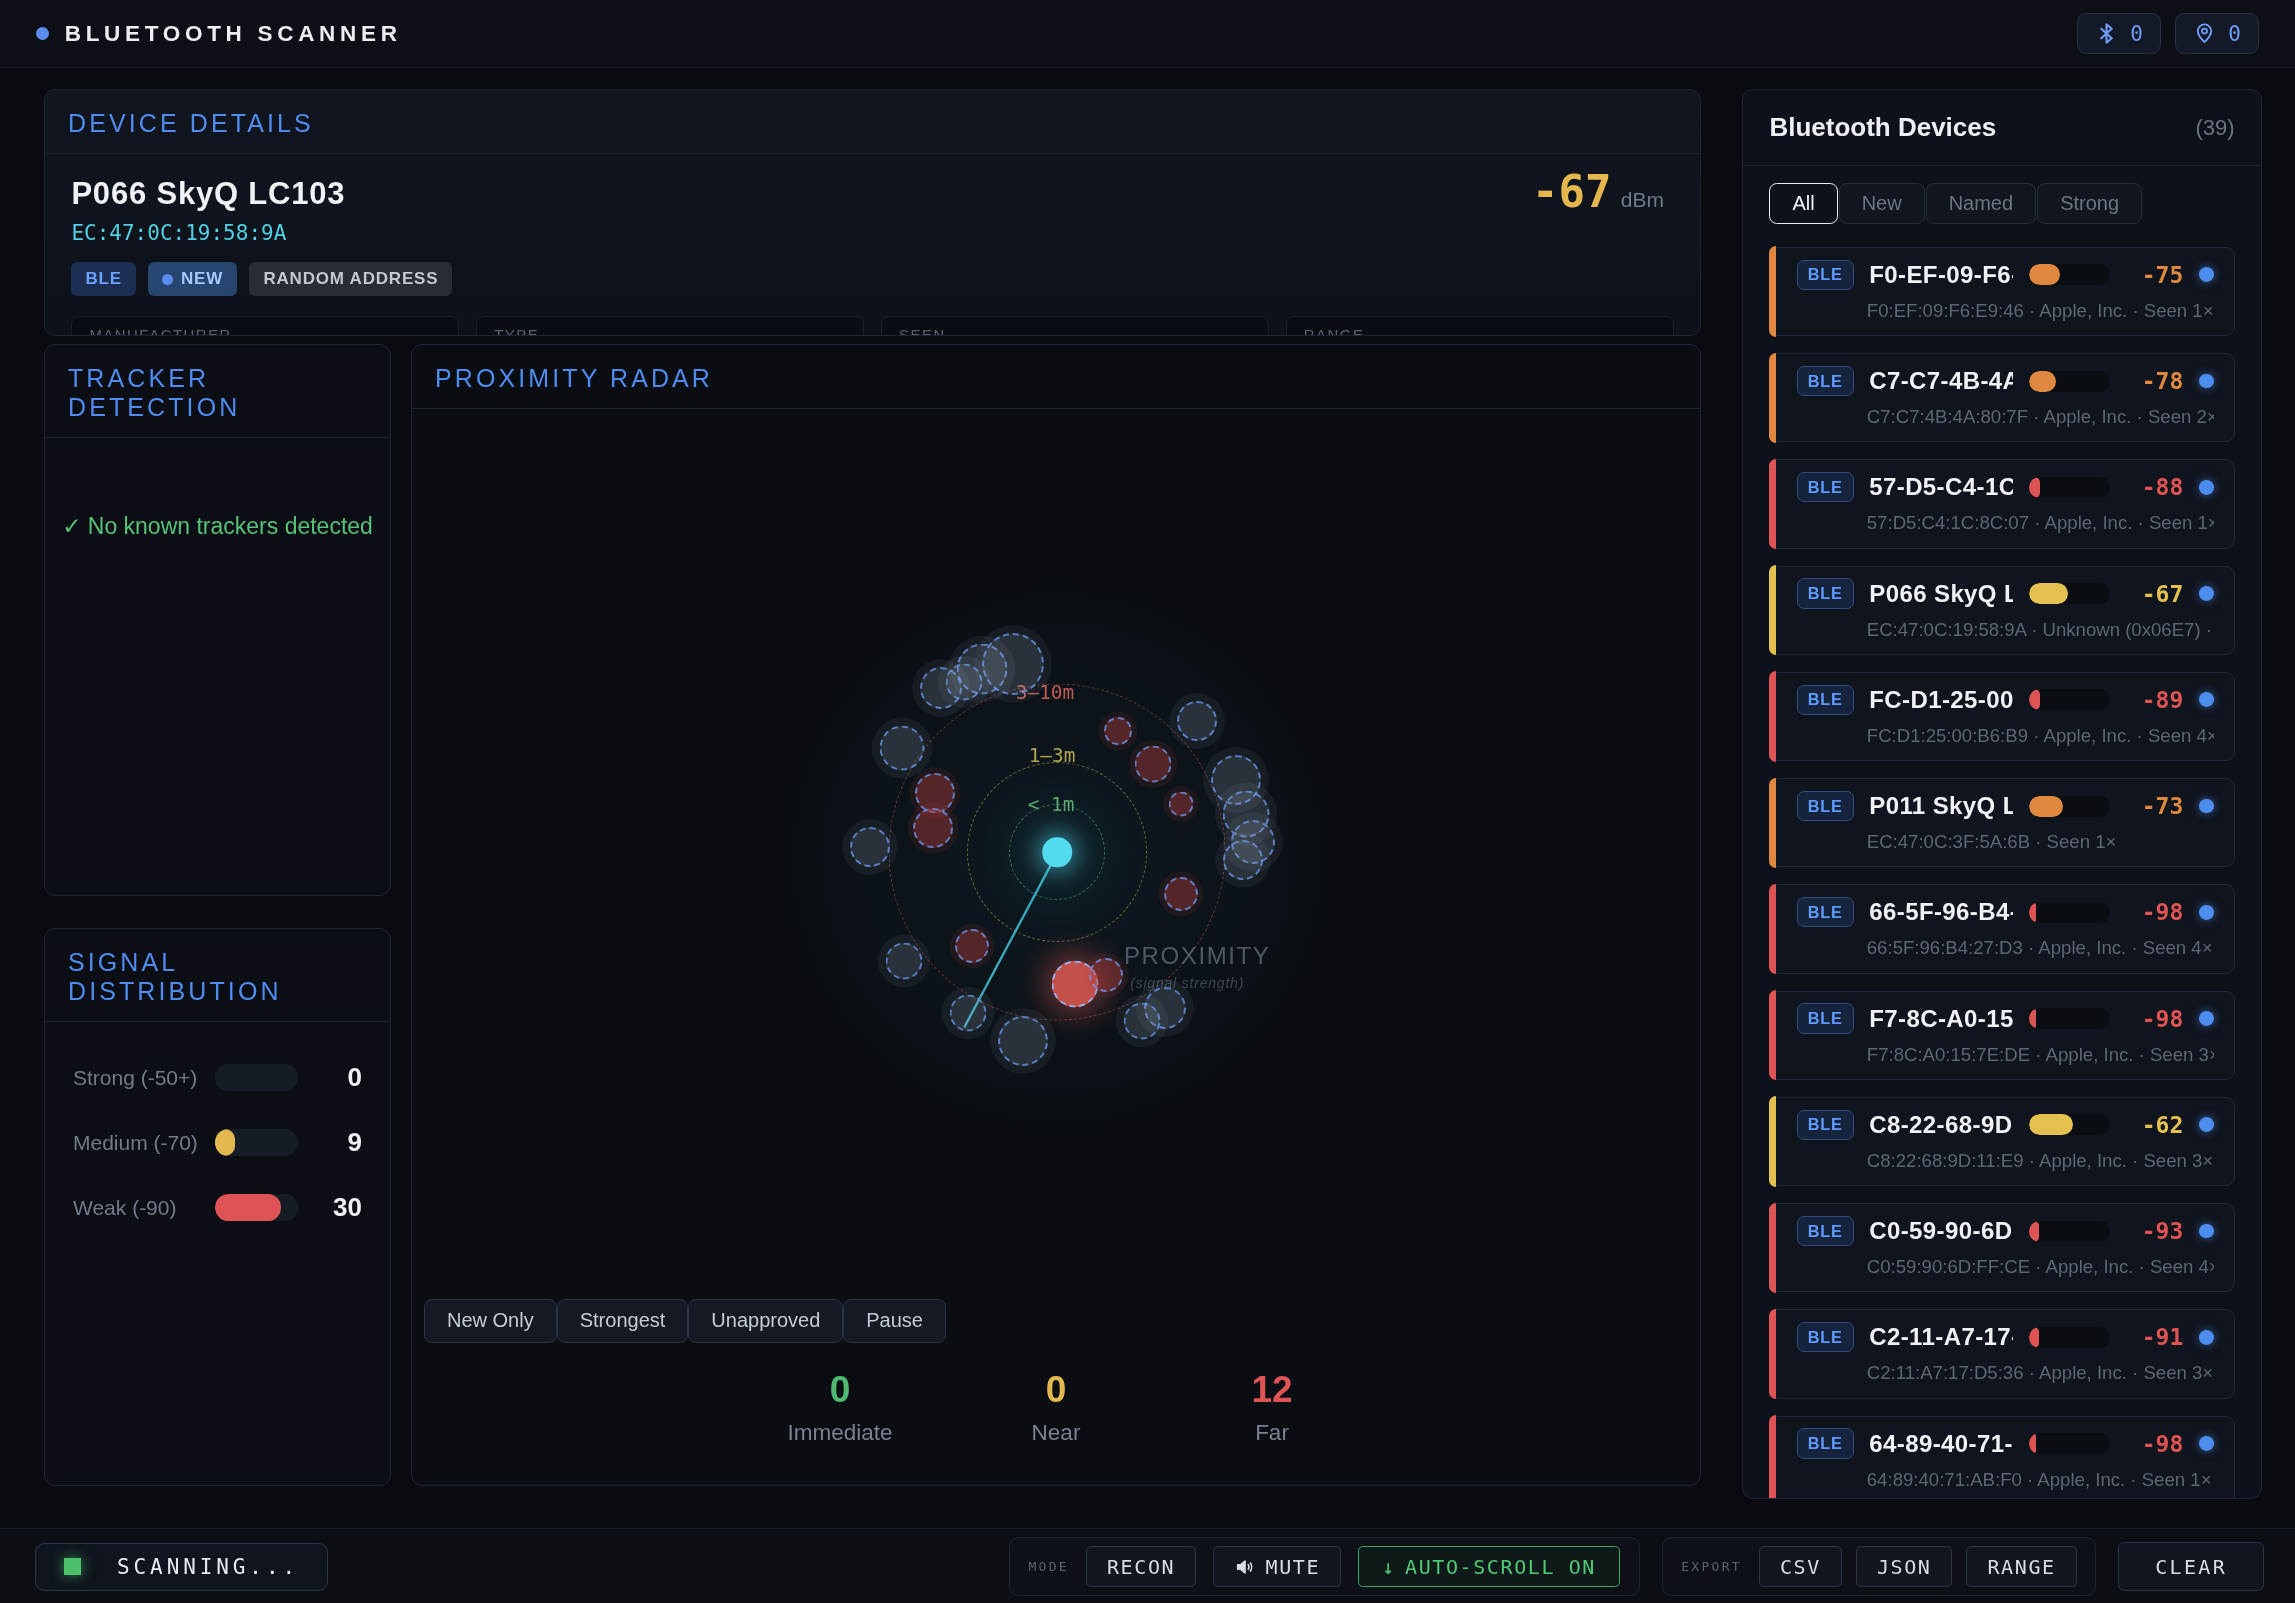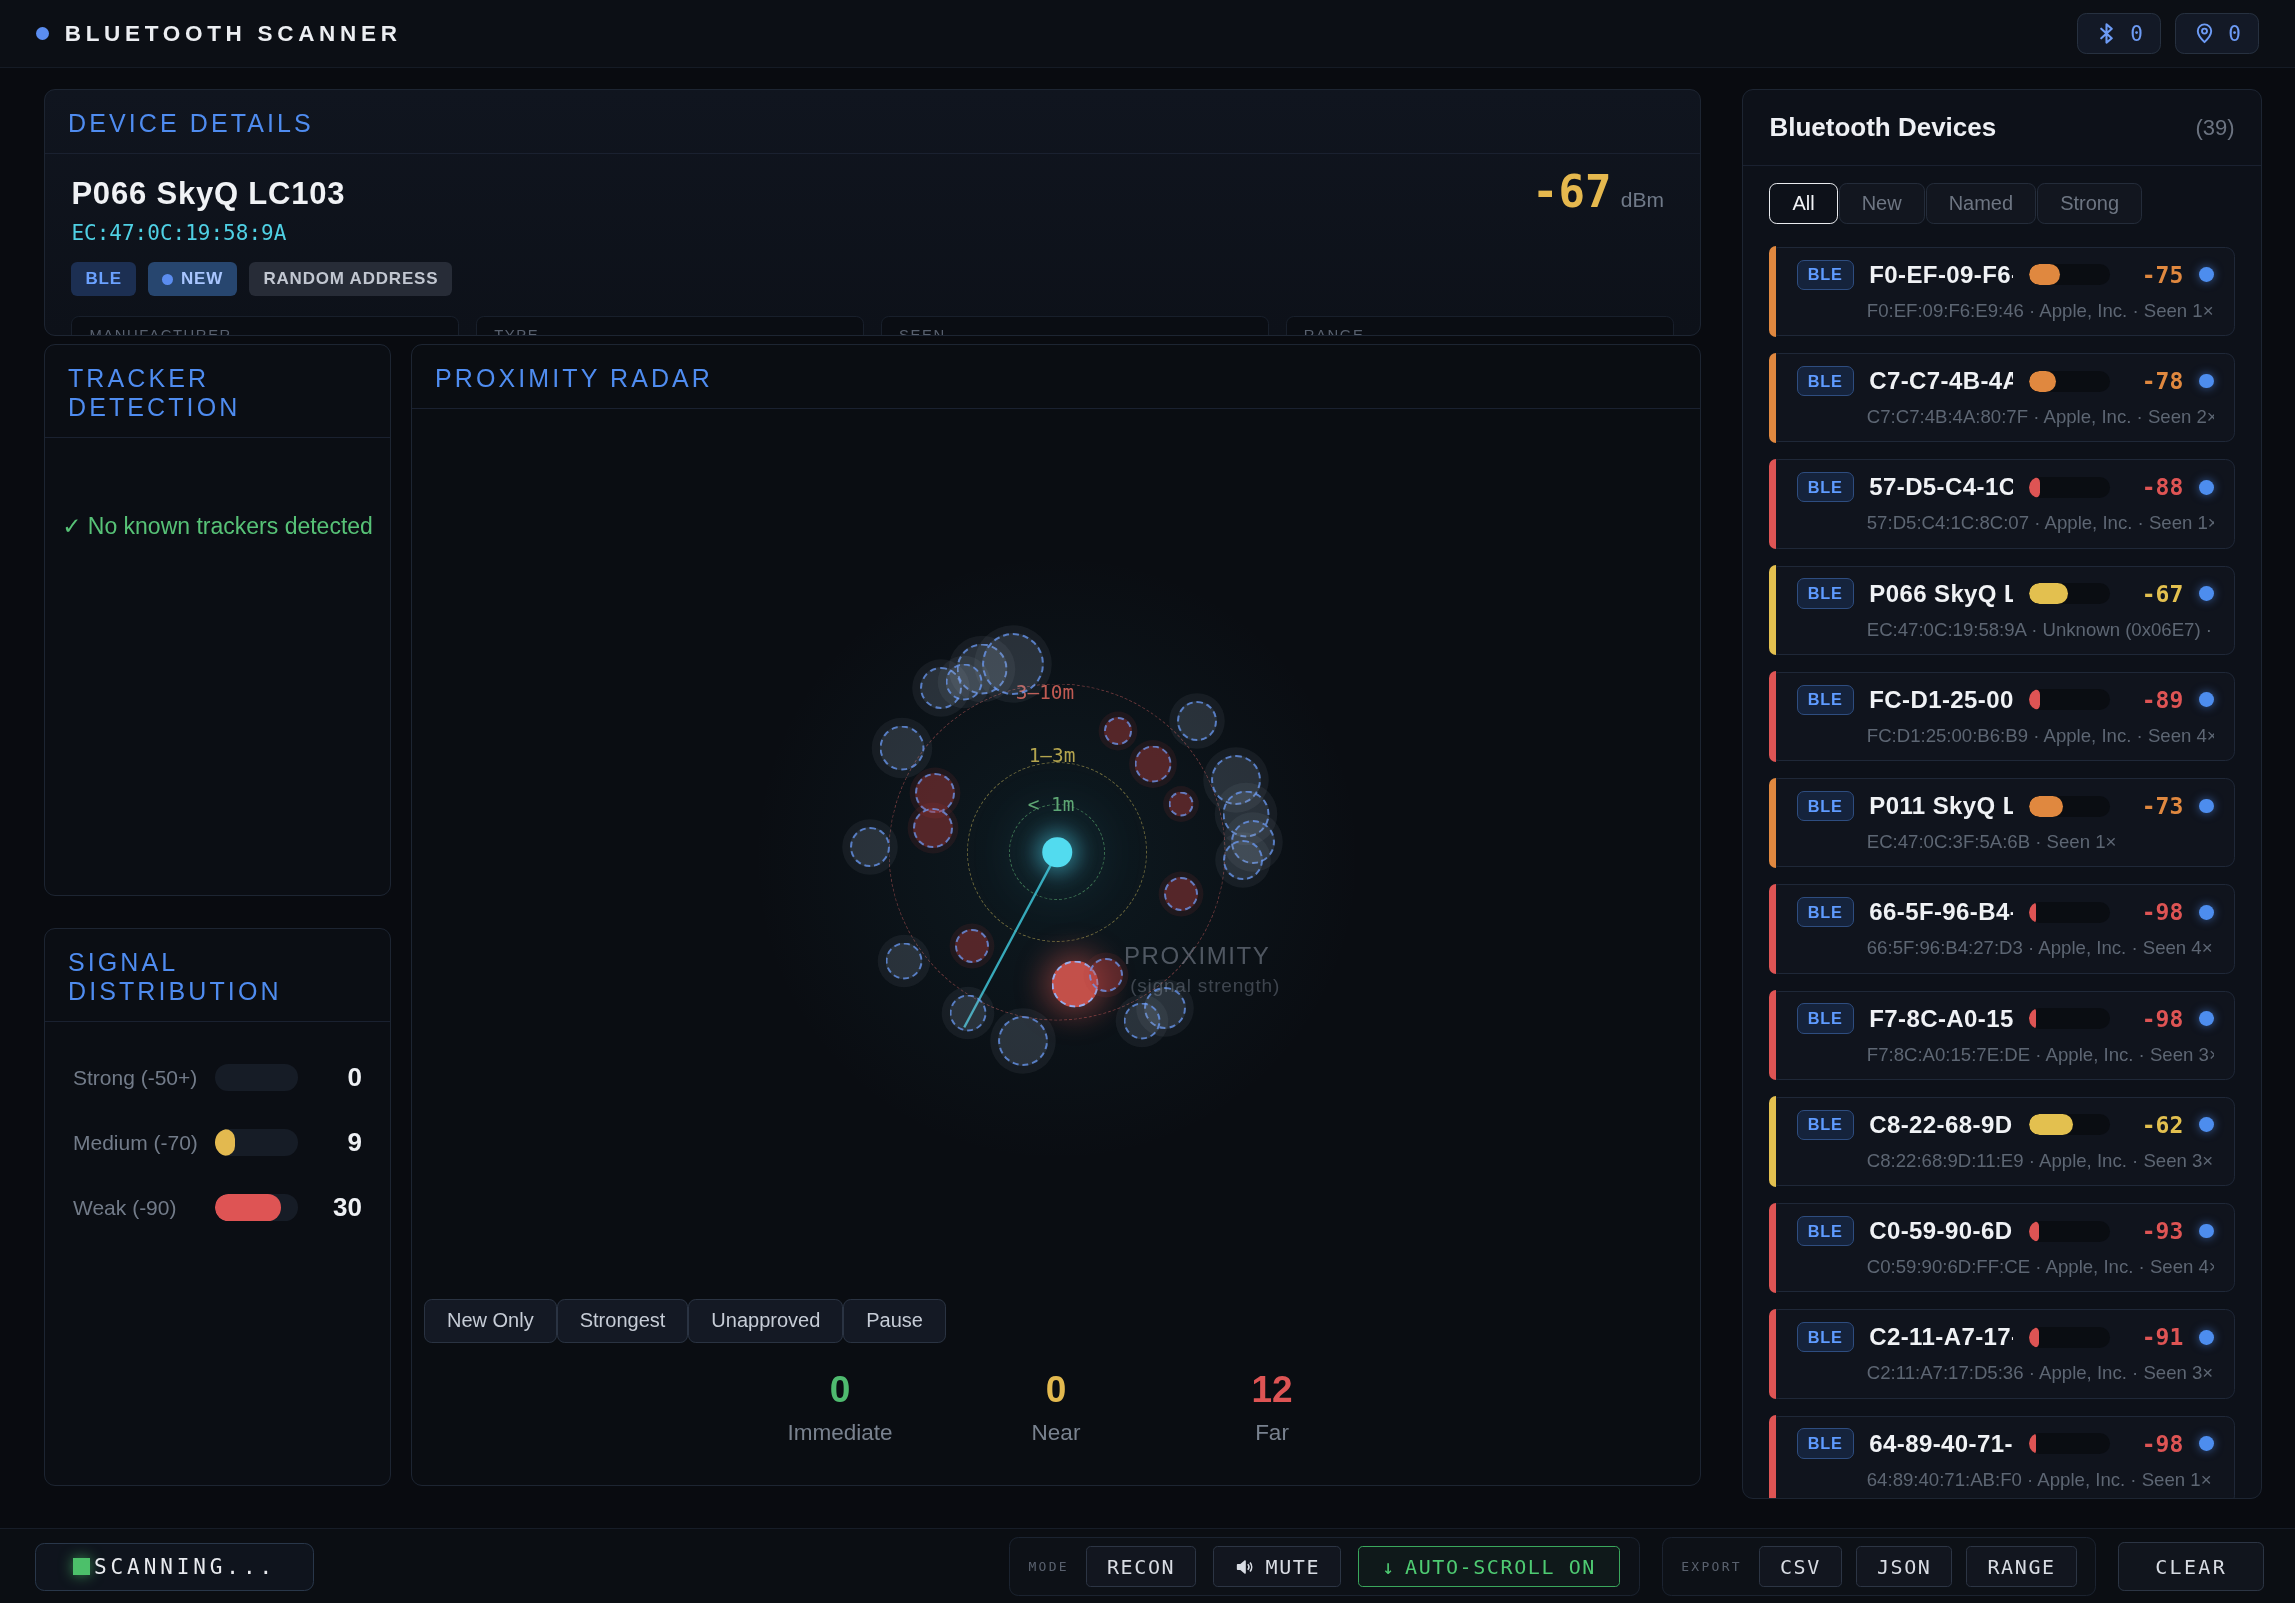--- a/index.html
+++ b/index.html
@@ -62,21 +62,21 @@
   .rl-green{left:639px;top:448px;color:#5fa571}
   .rl-yellow{left:640px;top:399px;color:#b3a44e}
   .rl-red{left:633px;top:336px;color:#c05a52}
   .line-layer{position:absolute;inset:0;width:100%;height:100%}
   .center-dot{position:absolute;left:645px;top:507px;width:29.5px;height:29.5px;border-radius:50%;background:#52dbef;transform:translate(-50%,-50%);box-shadow:0 0 20px 6.2px rgba(80,215,240,.45),0 0 62px 18.6px rgba(80,215,240,.15);z-index:3}
   .rdot{position:absolute;transform:translate(-50%,-50%);border-radius:50%;border:2.3px dashed rgba(110,160,255,.7);z-index:2}
   .rdot.g{background:rgba(165,180,200,.20);box-shadow:0 0 0 7.8px rgba(160,175,195,.08)}
   .rdot.r{background:rgba(175,60,60,.45);box-shadow:0 0 0 5.4px rgba(175,60,60,.12)}
   .rdot.h{background:rgba(228,90,82,.85);box-shadow:0 0 28px 9.3px rgba(228,90,82,.4);border-color:rgba(150,185,255,.9)}
   .radar-watermark{position:absolute;left:712px;top:597px;color:rgba(125,133,146,.6);font-size:24px;letter-spacing:1.6px;z-index:1}
-  .radar-watermark-sub{font-size:19px;color:rgba(125,133,146,.45);margin-top:4.7px;margin-left:6.2px;letter-spacing:0.8px}
+  .radar-watermark-sub{font-size:14px;font-style:italic;color:rgba(125,133,146,.45);margin-top:4.7px;margin-left:6.2px;letter-spacing:0.8px}
   .radar-btns{position:absolute;left:12px;right:0;top:954px;display:flex;z-index:4}
   .rbtn{background:#141924;border:1.6px solid #2a3342;border-radius:7.8px;color:#c6ccd6;font-size:20px;padding:9.3px 22px}
   .radar-stats{position:absolute;left:0;right:0;top:1024px;display:flex;justify-content:center;gap:92px;z-index:4}
   .stat{min-width:124px;text-align:center}
   .stat-val{font-size:37px;font-weight:bold}
   .stat-label{font-size:22.5px;color:#79828f;margin-top:9.3px}
 
   
   .sb-head{display:flex;justify-content:space-between;align-items:center;padding:22px 26.4px;border-bottom:1.6px solid #1a2130}
   .sb-title{font-size:26px;font-weight:bold;color:#eef0f4}
@@ -92,21 +92,21 @@
   .ble-chip{border:1.6px solid #2e4d80;background:#15233c;color:#5f9bff;font-size:16.3px;font-weight:bold;letter-spacing:0.8px;border-radius:7px;padding:4.7px 10px;flex:none}
   .dc-name{font-size:24px;font-weight:bold;color:#f0f2f5;flex:1;white-space:nowrap;overflow:hidden;letter-spacing:0.4px}
   .sig-pill{width:81px;height:21px;background:#0a0d12;border-radius:11px;overflow:hidden;flex:none}
   .sig-pill-fill{height:100%;border-radius:11px;background:var(--lvl);min-width:7px}
   .dc-rssi{font-family:"DejaVu Sans Mono",monospace;font-size:23px;font-weight:bold;color:var(--lvl);width:58px;text-align:right;flex:none}
   .dc-dot{width:14.8px;height:14.8px;border-radius:50%;background:#4d8dee;flex:none;box-shadow:0 0 9.3px rgba(80,140,240,.6)}
   .dc-sub{margin-top:10px;padding-left:70px;font-size:18.6px;color:#5d6673;white-space:nowrap;overflow:hidden}
 
   
   .statusbar{position:absolute;left:0;right:0;top:1528px;height:76px;background:#0b0e13;border-top:1.6px solid #171d28;display:flex;align-items:center;justify-content:space-between;padding:0 31px 0 35px;z-index:5}
-  .scan-btn{display:flex;align-items:center;gap:4px;border:1.6px solid #29374a;background:#0f141d;border-radius:9.3px;padding:11px 37px;font-family:"DejaVu Sans Mono",monospace;font-size:21px;letter-spacing:3.9px;color:#e8eaee}
+  .scan-btn{display:flex;align-items:center;gap:36px;border:1.6px solid #29374a;background:#0f141d;border-radius:9.3px;padding:11px 28px;font-family:"DejaVu Sans Mono",monospace;font-size:21px;letter-spacing:3.9px;color:#e8eaee}
   .scan-square{width:17px;height:17px;background:#4cc06a;box-shadow:0 0 14px rgba(76,192,106,.7)}
   .sb-right{display:flex;align-items:center;gap:22px}
   .bar-group{display:flex;align-items:center;gap:17px;border:1.6px solid #1b2330;background:#0d1117;border-radius:9.3px;padding:7.8px 18.6px}
   .bar-label{font-family:"DejaVu Sans Mono",monospace;font-size:13px;letter-spacing:2.3px;color:#59616e}
   .bar-btn{font-family:"DejaVu Sans Mono",monospace;font-size:20px;letter-spacing:1.6px;color:#d8dce3;background:#12161f;border:1.6px solid #2c3544;border-radius:4.7px;padding:7.8px 20px;display:flex;align-items:center;gap:9.3px}
   .bar-btn svg{width:22px;height:22px;display:block}
   .bar-btn.green{color:#4ecb72;border-color:#3aa75c;background:rgba(60,180,90,.05);padding:7.8px 23px}
   .clear-btn{font-family:"DejaVu Sans Mono",monospace;font-size:20px;letter-spacing:2.3px;color:#d8dce3;background:#11151d;border:1.6px solid #2c3544;border-radius:6.2px;padding:11.7px 36px}
 </style>
 </head>

